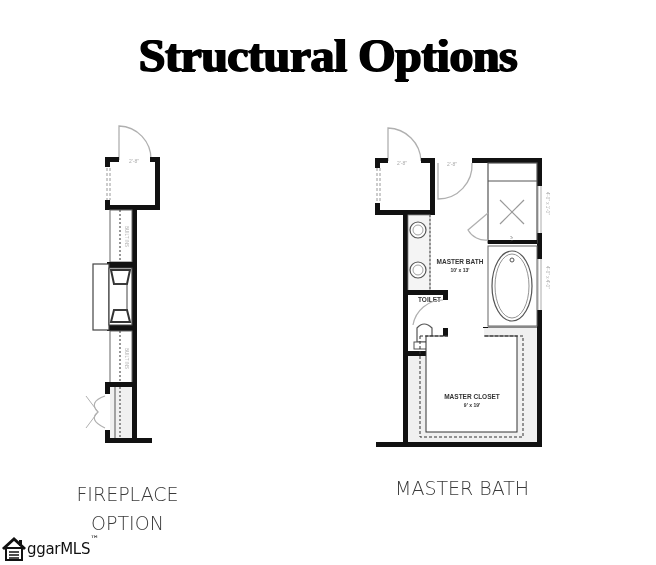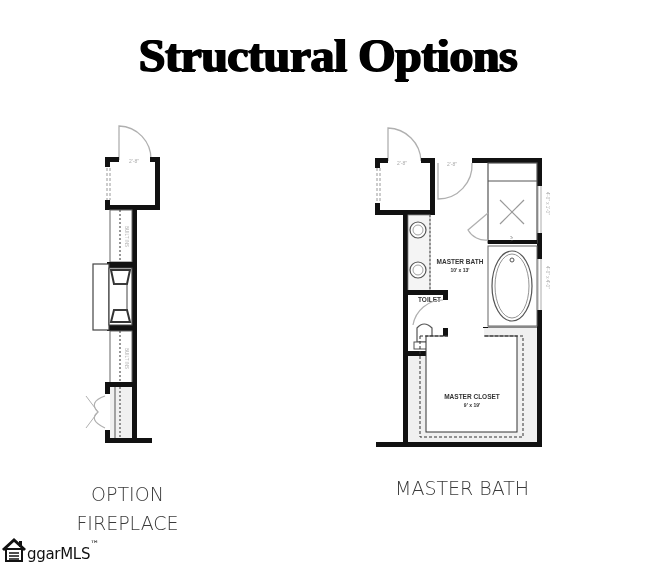--- a/index.html
+++ b/index.html
@@ -50,21 +50,21 @@
       left: 395px;
       top: 474px;
       width: 130px;
       white-space: nowrap;
     }
     .watermark {
       position: absolute;
       left: 1px;
       top: 535px;
       display: flex;
-      align-items: flex-end;
+      align-items: center;
       height: 28px;
     }
     .wm-text {
       font-family: "DejaVu Sans", sans-serif;
       font-size: 15px;
       color: #111;
       margin-left: -2px;
       letter-spacing: -0.3px;
     }
     .wm-tm {
@@ -209,22 +209,22 @@
     <rect x="420" y="336" width="103" height="101" fill="none" stroke="#333" stroke-width="1" stroke-dasharray="3,2"></rect>
     <rect x="448" y="328" width="36" height="20" fill="#fff"></rect>
     <text class="room-label" x="472" y="399" font-size="6.5" text-anchor="middle">MASTER CLOSET</text>
     <text class="room-label" x="472" y="407" font-size="5" text-anchor="middle" font-weight="normal">9' x 19'</text>
 
     <rect x="376" y="442" width="166" height="5" fill="#111"></rect>
   </g>
 </svg>
 
 <div class="caption cap-fireplace">
+  <div>FIREPLACE</div>
   <div>OPTION</div>
-  <div>FIREPLACE</div>
 </div>
 
 <div class="caption cap-bath">MASTER BATH</div>
 
 <div class="watermark">
   <svg width="28" height="26" viewBox="0 0 28 26">
     <path d="M2,13 L13,3 L24,13" fill="none" stroke="#111" stroke-width="3"></path>
     <rect x="5" y="12" width="16" height="12" fill="#fff" stroke="#111" stroke-width="2"></rect>
     <line x1="8" y1="16" x2="18" y2="16" stroke="#111" stroke-width="1.5"></line>
     <line x1="8" y1="19" x2="18" y2="19" stroke="#111" stroke-width="1.5"></line>

